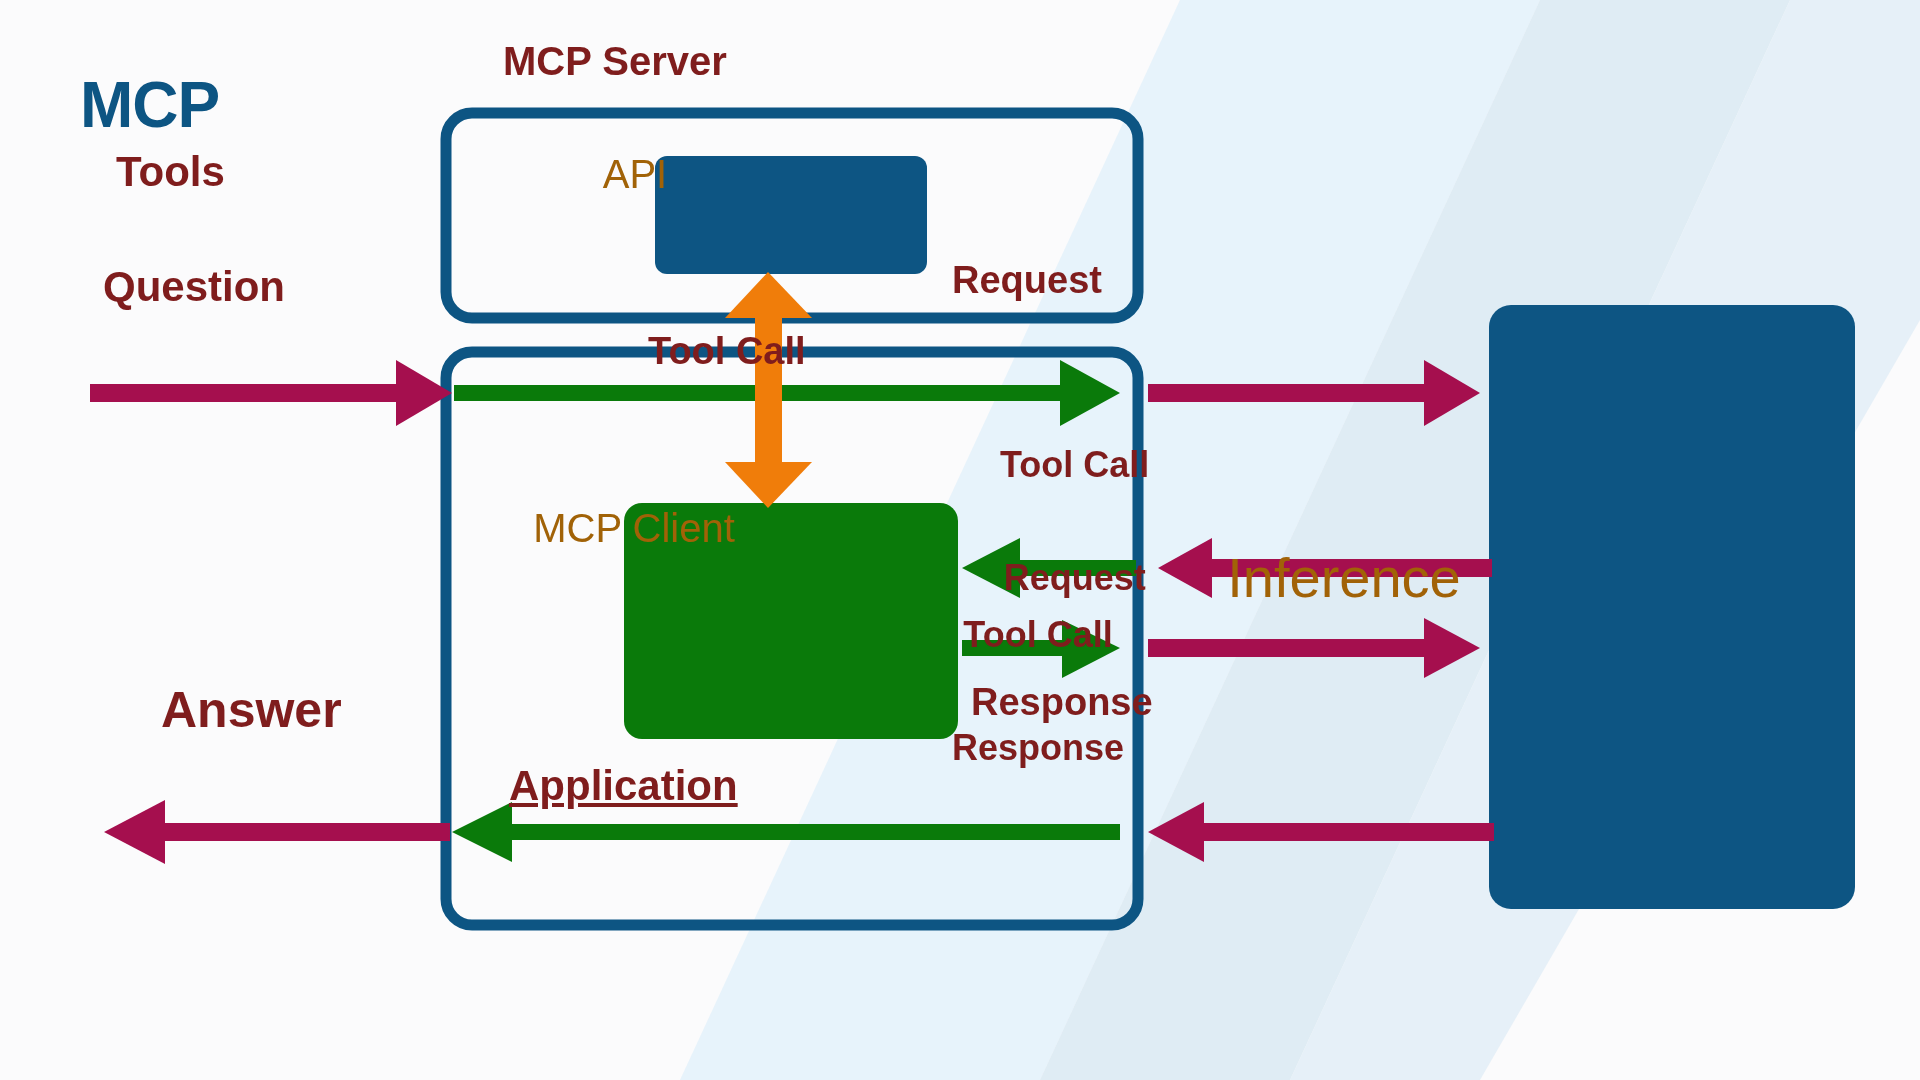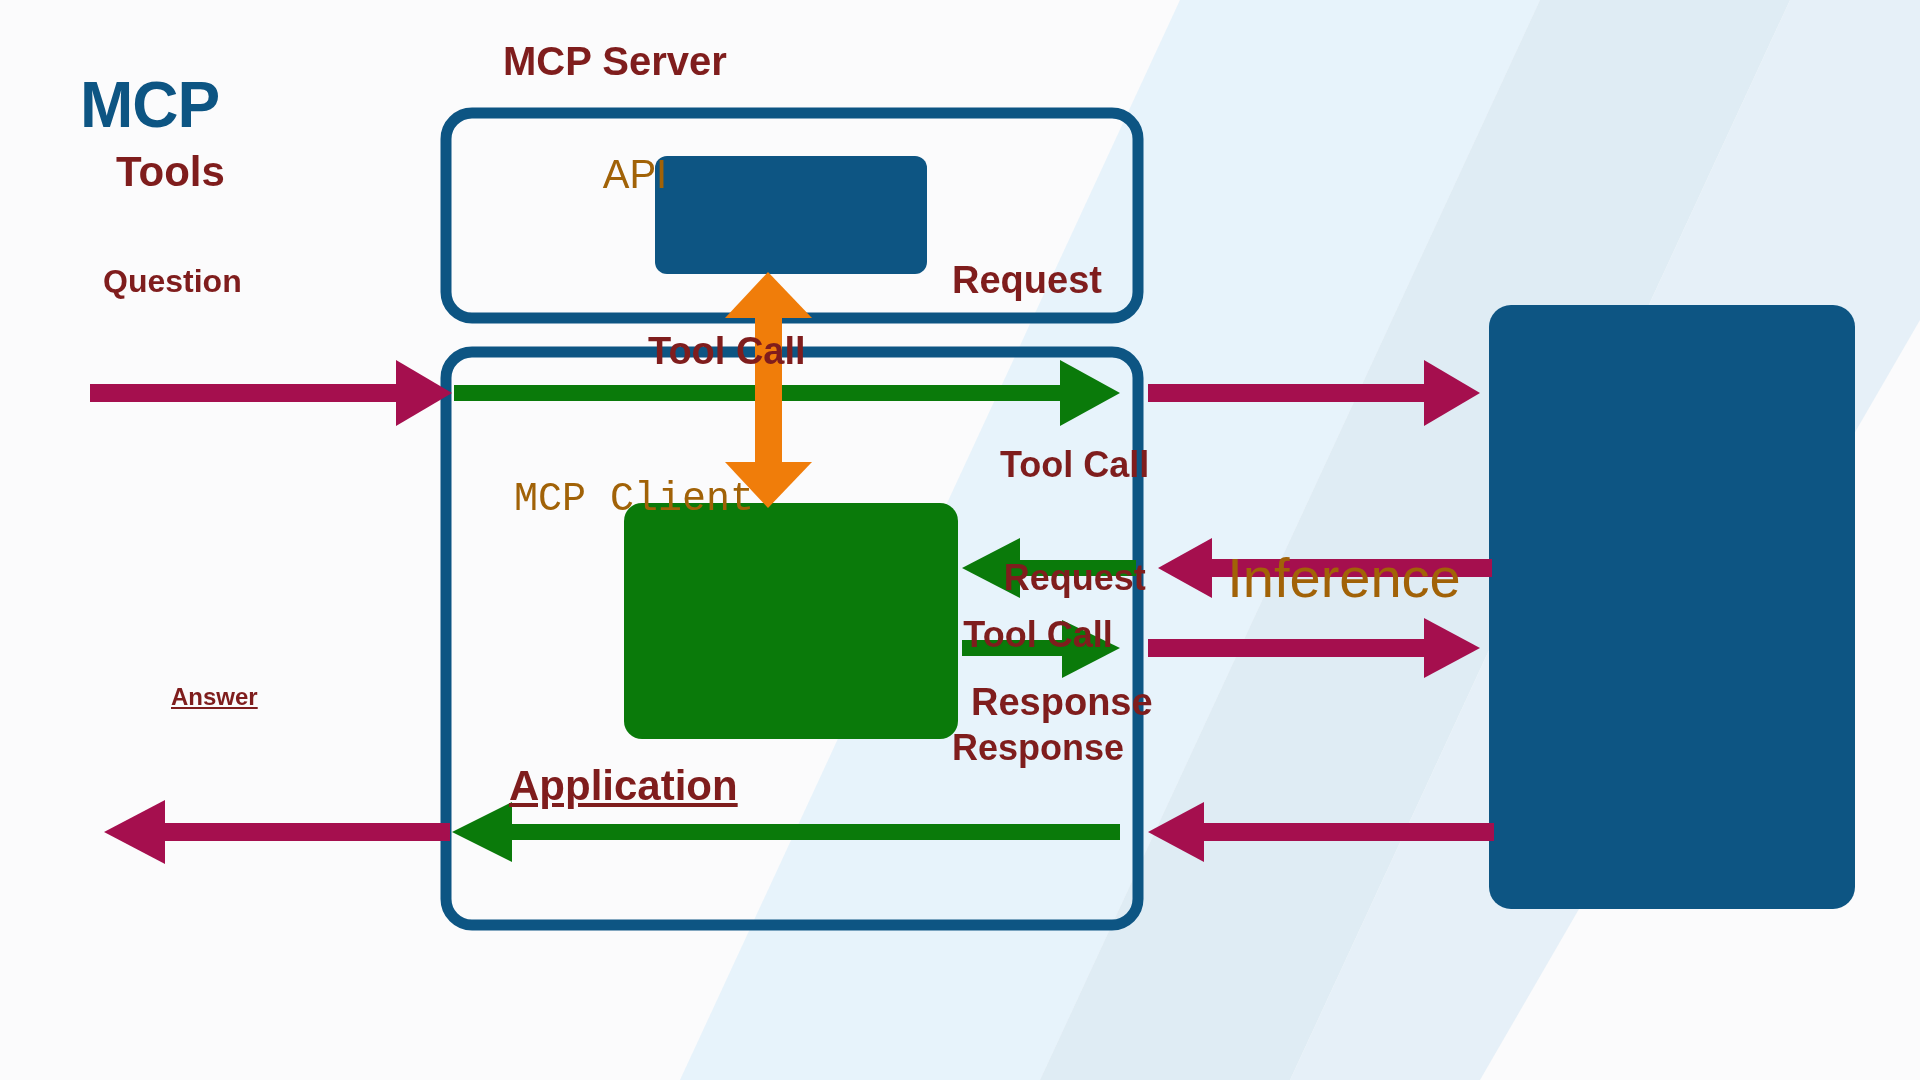--- a/index.html
+++ b/index.html
@@ -58,31 +58,31 @@
     color: #a16207;
     font-weight: normal;
     white-space: pre;
     text-align: center;
     line-height: 1.12;
   }
 
   #mcp-brand      { left: 80px;   top: 72px;   font-size: 64px; letter-spacing: -1px; }
   #tools-label    { left: 80px;   top: 150px;  font-size: 42px; margin-left: 36px; }
   #mcp-server-lbl { left: 503px;  top: 40px;   font-size: 40px; }
-  #question-lbl   { left: 103px;  top: 265px;  font-size: 32px; }
+  #question-lbl   { left: 103px;  top: 265px;  font-size: 42px; }
   #request-lbl    { left: 952px;  top: 261px;  font-size: 38px; }
   #toolcall-lbl   { left: 648px;  top: 332px;  font-size: 38px; }
   #tcreq-lbl      { left: 1000px; top: 370px;  font-size: 36px; text-align: center; }
   #tcresp-lbl     { left: 952px;  top: 540px;  font-size: 36px; text-align: center; }
-  #answer-lbl     { left: 171px;  top: 684px;  font-size: 24px; text-decoration: underline; }
+  #answer-lbl     { left: 161px;  top: 684px;  font-size: 50px; }
   #response-lbl   { left: 971px;  top: 683px;  font-size: 38px; }
   #application-lbl{ left: 509px;  top: 764px;  font-size: 42px; text-decoration: underline; }
 
   #api-text       { left: 525px;  top: 152px;  width: 220px; font-size: 40px; }
-  #mcpclient-text { left: 500px;  top: 478px;  width: 268px; font-size: 40px; font-family: Liberation Mono, monospace; }
+  #mcpclient-text { left: 500px;  top: 506px;  width: 268px; font-size: 40px; }
   #inference-text { left: 1196px; top: 422px;  width: 296px; font-size: 56px; }
 
   #credits {
     position: absolute;
     left: 1263px;
     top: 779px;
     color: #0d5583;
     font-weight: bold;
     font-size: 23px;
     line-height: 1.35;

